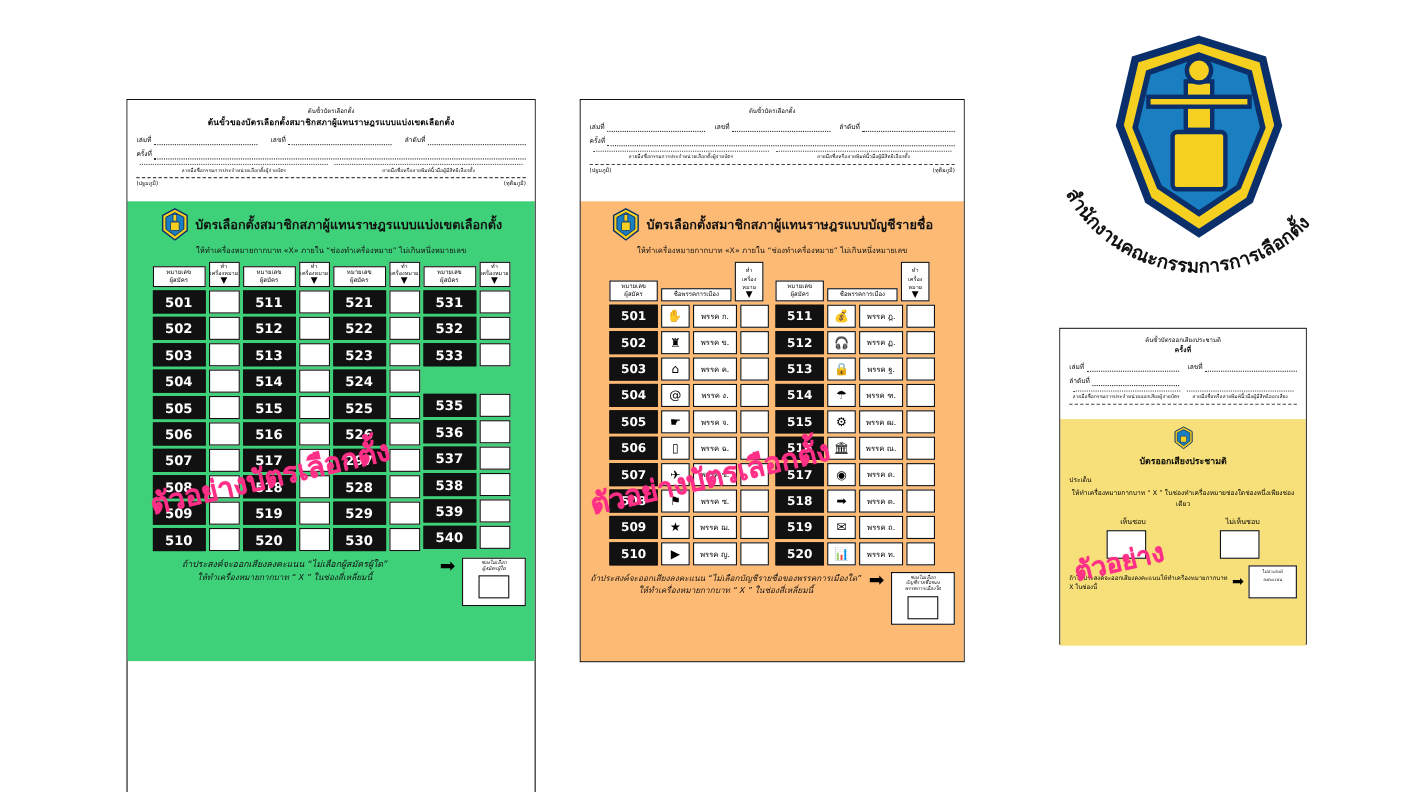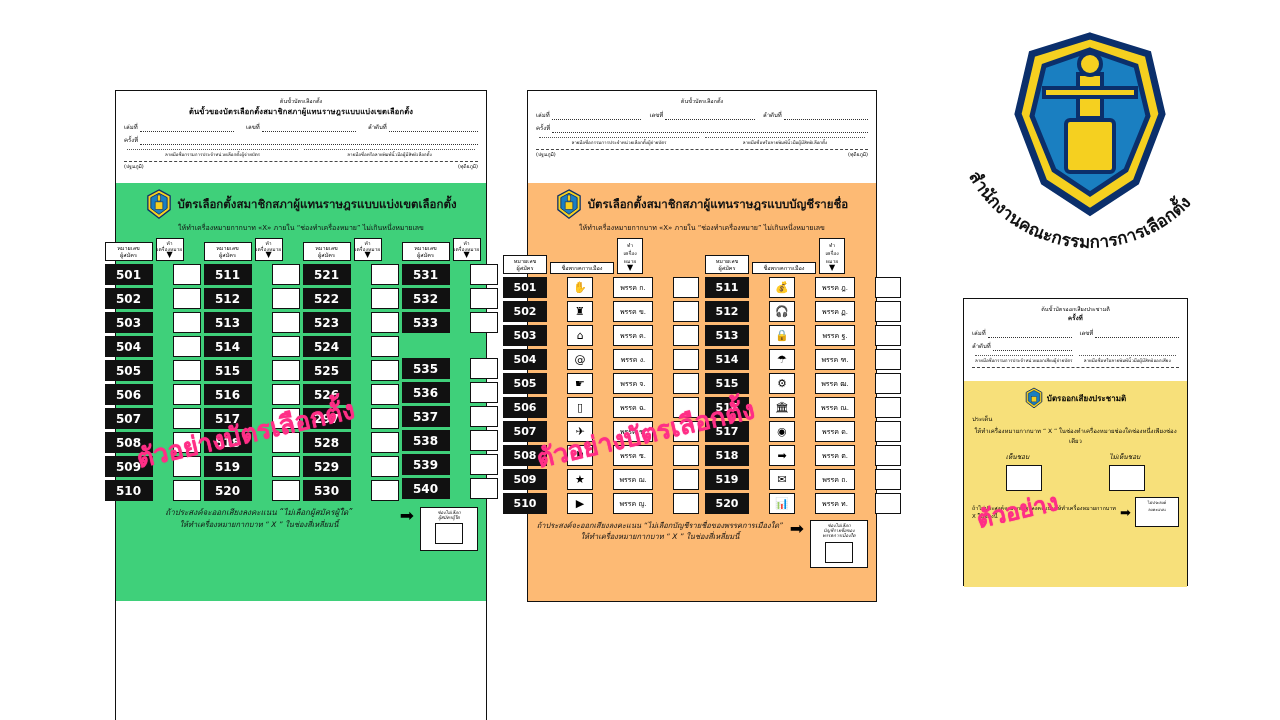--- a/index.html
+++ b/index.html
@@ -32,21 +32,21 @@
   .instr{font-size:7px;text-align:center;margin:3px 0 5px 0;color:#111;}
 
   
   .green{background:#3fd07a;}
   .grid{display:flex;gap:3px;justify-content:center;}
   .col{display:flex;flex-direction:column;gap:3px;}
   .colhead{display:flex;gap:3px;align-items:flex-end;}
   .hd-num{width:46px;background:#fff;border:1px solid #111;font-size:5.5px;line-height:1.15;text-align:center;padding:2px 0;}
   .hd-mark{width:26px;background:#fff;border:1px solid #111;font-size:5px;line-height:1.1;text-align:center;padding:2px 0;position:relative;}
   .arrow-dn{font-size:8px;line-height:6px;display:block;}
-  .row{display:flex;gap:20px;justify-content:center;}
+  .row{display:flex;gap:3px;justify-content:center;}
   .numcell{width:46px;height:19px;background:#111;color:#fff;border:1px solid #111;font-size:12px;
            display:flex;align-items:center;justify-content:center;font-weight:bold;}
   .boxcell{width:26px;height:19px;background:#fff;border:1px solid #111;}
   .blank{width:46px;height:19px;}
   .blankbox{width:26px;height:19px;}
 
   .footer-note{margin-top:6px;display:flex;align-items:flex-start;justify-content:space-between;gap:6px;font-style:italic;}
   .fn-text{font-size:8px;line-height:1.5;text-align:center;flex:1;color:#111;}
   .fn-text .l2{font-size:7.5px;}
   .nobox{border:1px solid #111;background:#fff;width:58px;height:44px;box-sizing:border-box;
@@ -64,21 +64,21 @@
         display:flex;align-items:center;justify-content:center;}
   .plogo{width:24px;height:19px;background:#fff;border:1px solid #111;display:flex;align-items:center;justify-content:center;font-size:11px;}
   .pname{width:38px;height:19px;background:#fff;border:1px solid #111;display:flex;align-items:center;justify-content:center;font-size:7px;}
   .pbox{width:24px;height:19px;background:#fff;border:1px solid #111;}
 
   
   .yellow{background:#f7e07a;}
   .y-title{font-size:8px;font-weight:bold;text-align:center;}
   .y-line{font-size:6px;text-align:center;margin-top:2px;}
   .y-opts{display:flex;justify-content:space-around;margin-top:6px;}
-  .y-opt{text-align:left;font-size:6.5px;font-style:italic;}
+  .y-opt{text-align:right;font-size:6.5px;}
   .y-opt .sq{width:34px;height:24px;border:1px solid #111;background:#fff;margin:3px auto 0;}
   .y-foot{display:flex;align-items:center;gap:4px;margin-top:6px;}
   .y-foot .txt{font-size:5.5px;flex:1;}
   .y-foot .bx{width:44px;height:30px;border:1px solid #111;background:#fff;box-sizing:border-box;}
   .y-foot .bx .cap{font-size:4px;text-align:center;padding:1px;}
 
   
   .wm{position:absolute;color:#ff2e86;font-weight:bold;white-space:nowrap;
       transform:rotate(-13deg);text-shadow:0 0 1px #ff2e86;pointer-events:none;}
 
@@ -577,21 +577,21 @@
         </div>
       </div>
       <div class="footline">
         <div>ลายมือชื่อกรรมการประจำหน่วยออกเสียงผู้จ่ายบัตร</div>
         <div>ลายมือชื่อหรือลายพิมพ์นิ้วมือผู้มีสิทธิออกเสียง</div>
       </div>
       <div class="perf"></div>
     </div>
 
     <div class="body-area yellow" style="height:206px;">
-      <div class="title-row" style="gap:4px;">
+      <div class="title-row" style="gap:4px;flex-direction:column;">
         <svg class="emblem" viewBox="0 0 60 70" style="width:18px;height:22px;">
           <polygon points="30,2 56,16 56,48 30,68 4,48 4,16" fill="#f5d020" stroke="#0b2f6b" stroke-width="3"></polygon>
           <polygon points="30,10 49,20 49,45 30,59 11,45 11,20" fill="#1a7fc1" stroke="#0b2f6b" stroke-width="2"></polygon>
           <rect x="21" y="30" width="18" height="18" fill="#f5d020" stroke="#0b2f6b" stroke-width="1.5"></rect>
         </svg>
         <div class="y-title">บัตรออกเสียงประชามติ</div>
       </div>
 
       <div style="display:flex;align-items:flex-end;font-size:6px;margin-top:5px;">
         <span>ประเด็น</span>

